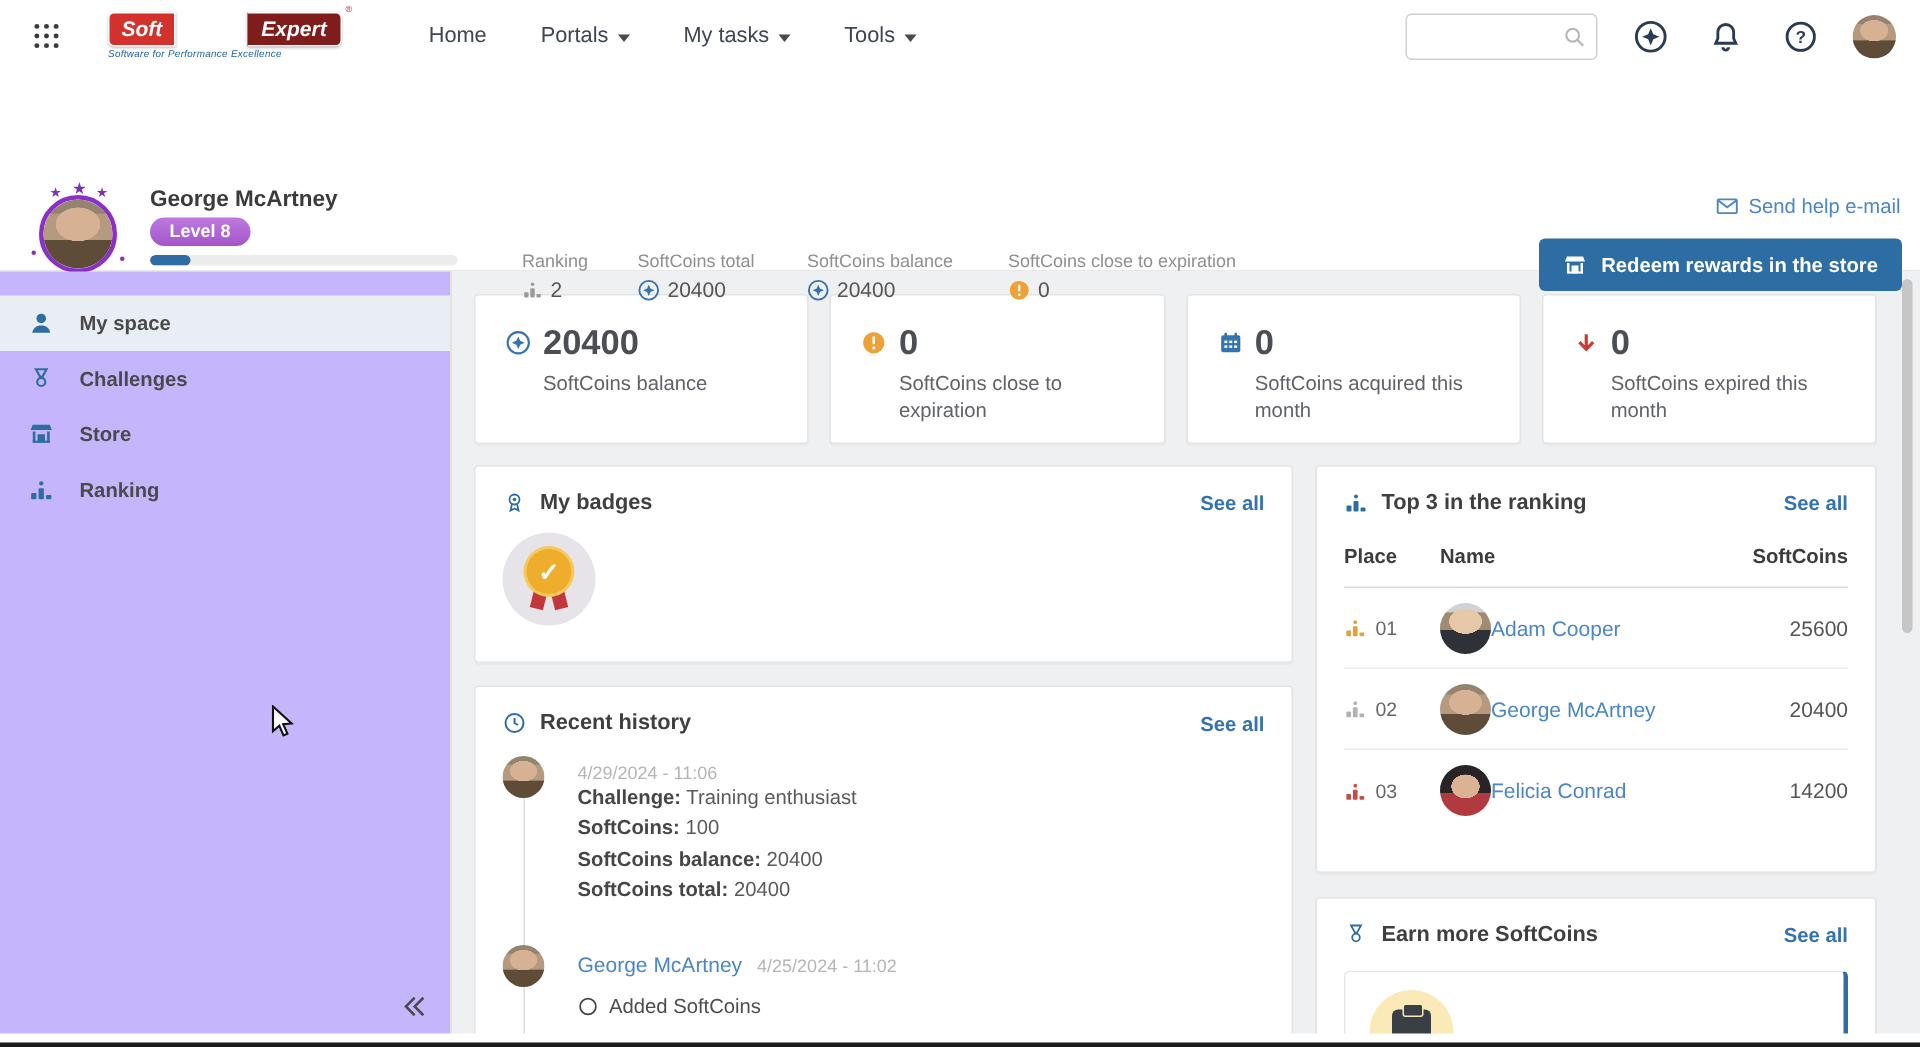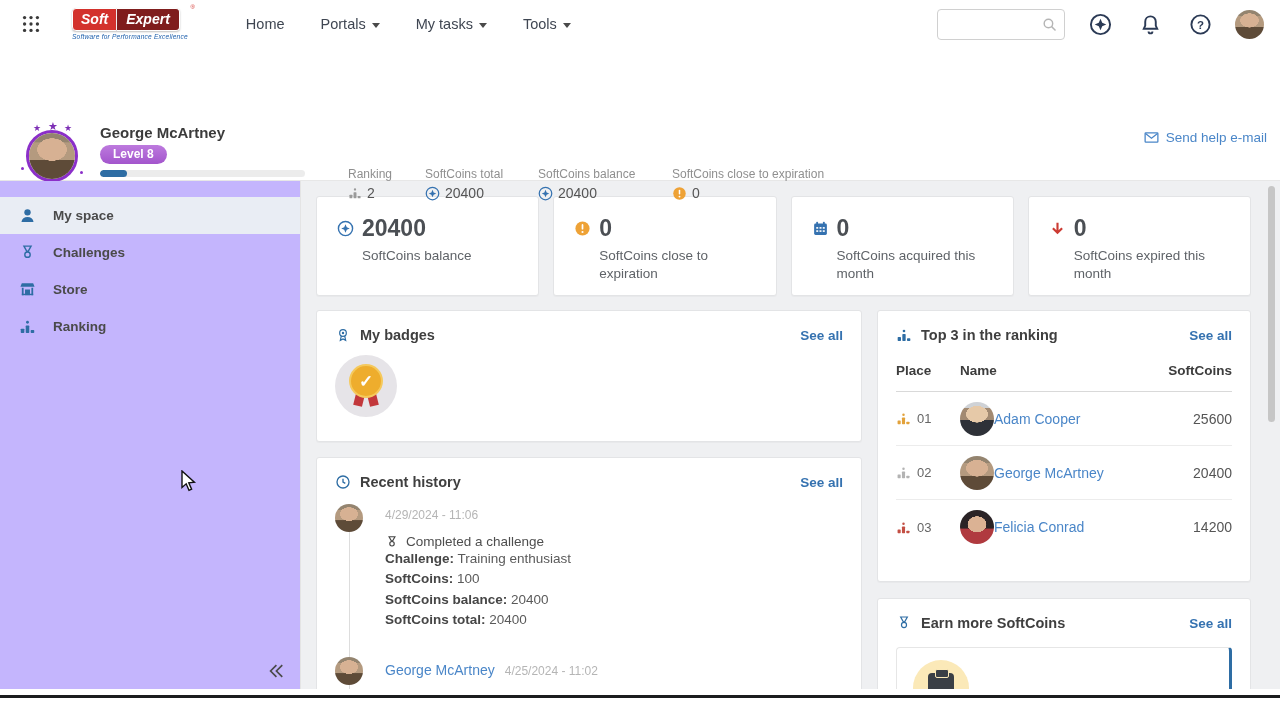--- a/index.html
+++ b/index.html
@@ -4,21 +4,21 @@
 <style>
   * { margin:0; padding:0; box-sizing:border-box; }
   body { font-family:"Liberation Sans", sans-serif; background:#fff; }
   .app { position:relative; width:1280px; height:704px; background:#fff; overflow:hidden; }
 
   
   .topnav { height:48px; display:flex; align-items:center; padding:0 16px; background:#fff; }
   .icon-btn { display:flex; align-items:center; justify-content:center; width:30px; height:30px; cursor:pointer; color:#2b3a55; background:none; border:none; }
   .grid-btn { color:#3a3a3a; }
   .logo { margin-left:26px; display:flex; flex-direction:column; }
-  .logo-row { display:flex; position:relative; }
+  .logo-row { display:flex; position:relative;gap:48px; }
   .logo-soft { background:#d3312c; color:#fff; font-weight:bold; font-style:italic; font-size:14px; padding:2px 8px 3px; border-radius:4px 0 0 4px; border:1px solid #fff; box-shadow:0 1px 2px rgba(0,0,0,.25); }
   .logo-expert { background:#7f1d1d; color:#fff; font-weight:bold; font-style:italic; font-size:14px; padding:2px 9px 3px; border-radius:0 4px 4px 0; border:1px solid #fff; border-left:none; box-shadow:0 1px 2px rgba(0,0,0,.25); }
   .logo-reg { position:absolute; right:-7px; top:-4px; font-size:6px; color:#d3312c; }
   .logo-tagline { font-size:6.6px; font-style:italic; color:#2061ad; margin-top:2px; letter-spacing:.2px; }
   .nav-menu { display:flex; align-items:center; margin-left:22px; }
   .nav-item { display:flex; align-items:center; gap:6px; margin-left:36px; font-size:14.5px; color:#3f4652; cursor:pointer; }
   .caret { width:0; height:0; border-left:4px solid transparent; border-right:4px solid transparent; border-top:5px solid #4a4a4a; margin-top:2px; }
   .search-box { margin-left:auto; width:128px; height:31px; border:1px solid #d0d0d0; border-radius:4px; display:flex; align-items:center; background:#fff; padding:0 6px 0 8px; }
   .search-box input { flex:1; border:none; outline:none; font-size:13px; width:90px; color:#444; background:transparent; }
   .top-icons { display:flex; align-items:center; }
@@ -275,20 +275,31 @@
 
     <a class="help-link">
       <span style="display:flex;">
         <svg width="17" height="17" viewBox="0 0 24 24" fill="none" stroke="currentColor" stroke-width="1.8">
             <rect x="3" y="5.5" width="18" height="13" rx="1"></rect>
             <path d="M3.5 6.5L12 13l8.5-6.5"></path>
           </svg>
       </span>
       <span>Send help e-mail</span>
     </a>
+    <button class="redeem-btn">
+      <span style="display:flex;">
+        <svg width="16" height="16" viewBox="0 0 24 24" fill="currentColor">
+            <path d="M4 3h16l2 5H2z"></path>
+            <path d="M4 9.5h2.5V20H4zM17.5 9.5H20V20h-2.5z"></path>
+            <rect x="4" y="18" width="16" height="2"></rect>
+            <rect x="8.5" y="12" width="7" height="8"></rect>
+          </svg>
+      </span>
+      <span>Redeem rewards in the store</span>
+    </button>
   </section>
 
   <div class="workspace">
 
     <aside class="sidebar">
       <div class="side-item active">
         <span class="side-icon">
           <svg width="17" height="17" viewBox="0 0 24 24" fill="currentColor">
               <circle cx="12" cy="7.5" r="4.5"></circle>
               <path d="M3.5 21c.6-4.6 4-7 8.5-7s7.9 2.4 8.5 7z"></path>
@@ -436,29 +447,20 @@
               </div>
               <a class="see-all">See all</a>
             </div>
 
             <div class="h-entries">
               <div class="h-line"></div>
 
               <div class="h-entry1">
                 <div class="h-avatar avatar" style="top:2px;"></div>
                 <div class="h-time">4/29/2024 - 11:06</div>
-                <div class="h-action">
-                  <span style="display:flex;color:#444;">
-                    <svg width="14" height="14" viewBox="0 0 24 24" fill="none" stroke="currentColor" stroke-width="2">
-                        <path d="M7 3h10l-4 7.2h-2z"></path>
-                        <circle cx="12" cy="15" r="3.8"></circle>
-                      </svg>
-                  </span>
-                  <span>Completed a challenge</span>
-                </div>
                 <div class="h-field"><b>Challenge:</b> <span>Training enthusiast</span></div>
                 <div class="h-field"><b>SoftCoins:</b> <span>100</span></div>
                 <div class="h-field"><b>SoftCoins balance:</b> <span>20400</span></div>
                 <div class="h-field"><b>SoftCoins total:</b> <span>20400</span></div>
               </div>
 
               <div class="h-entry2">
                 <div class="h-avatar avatar"></div>
                 <div class="h-name-row">
                   <a class="h-user-link">George McArtney</a>

